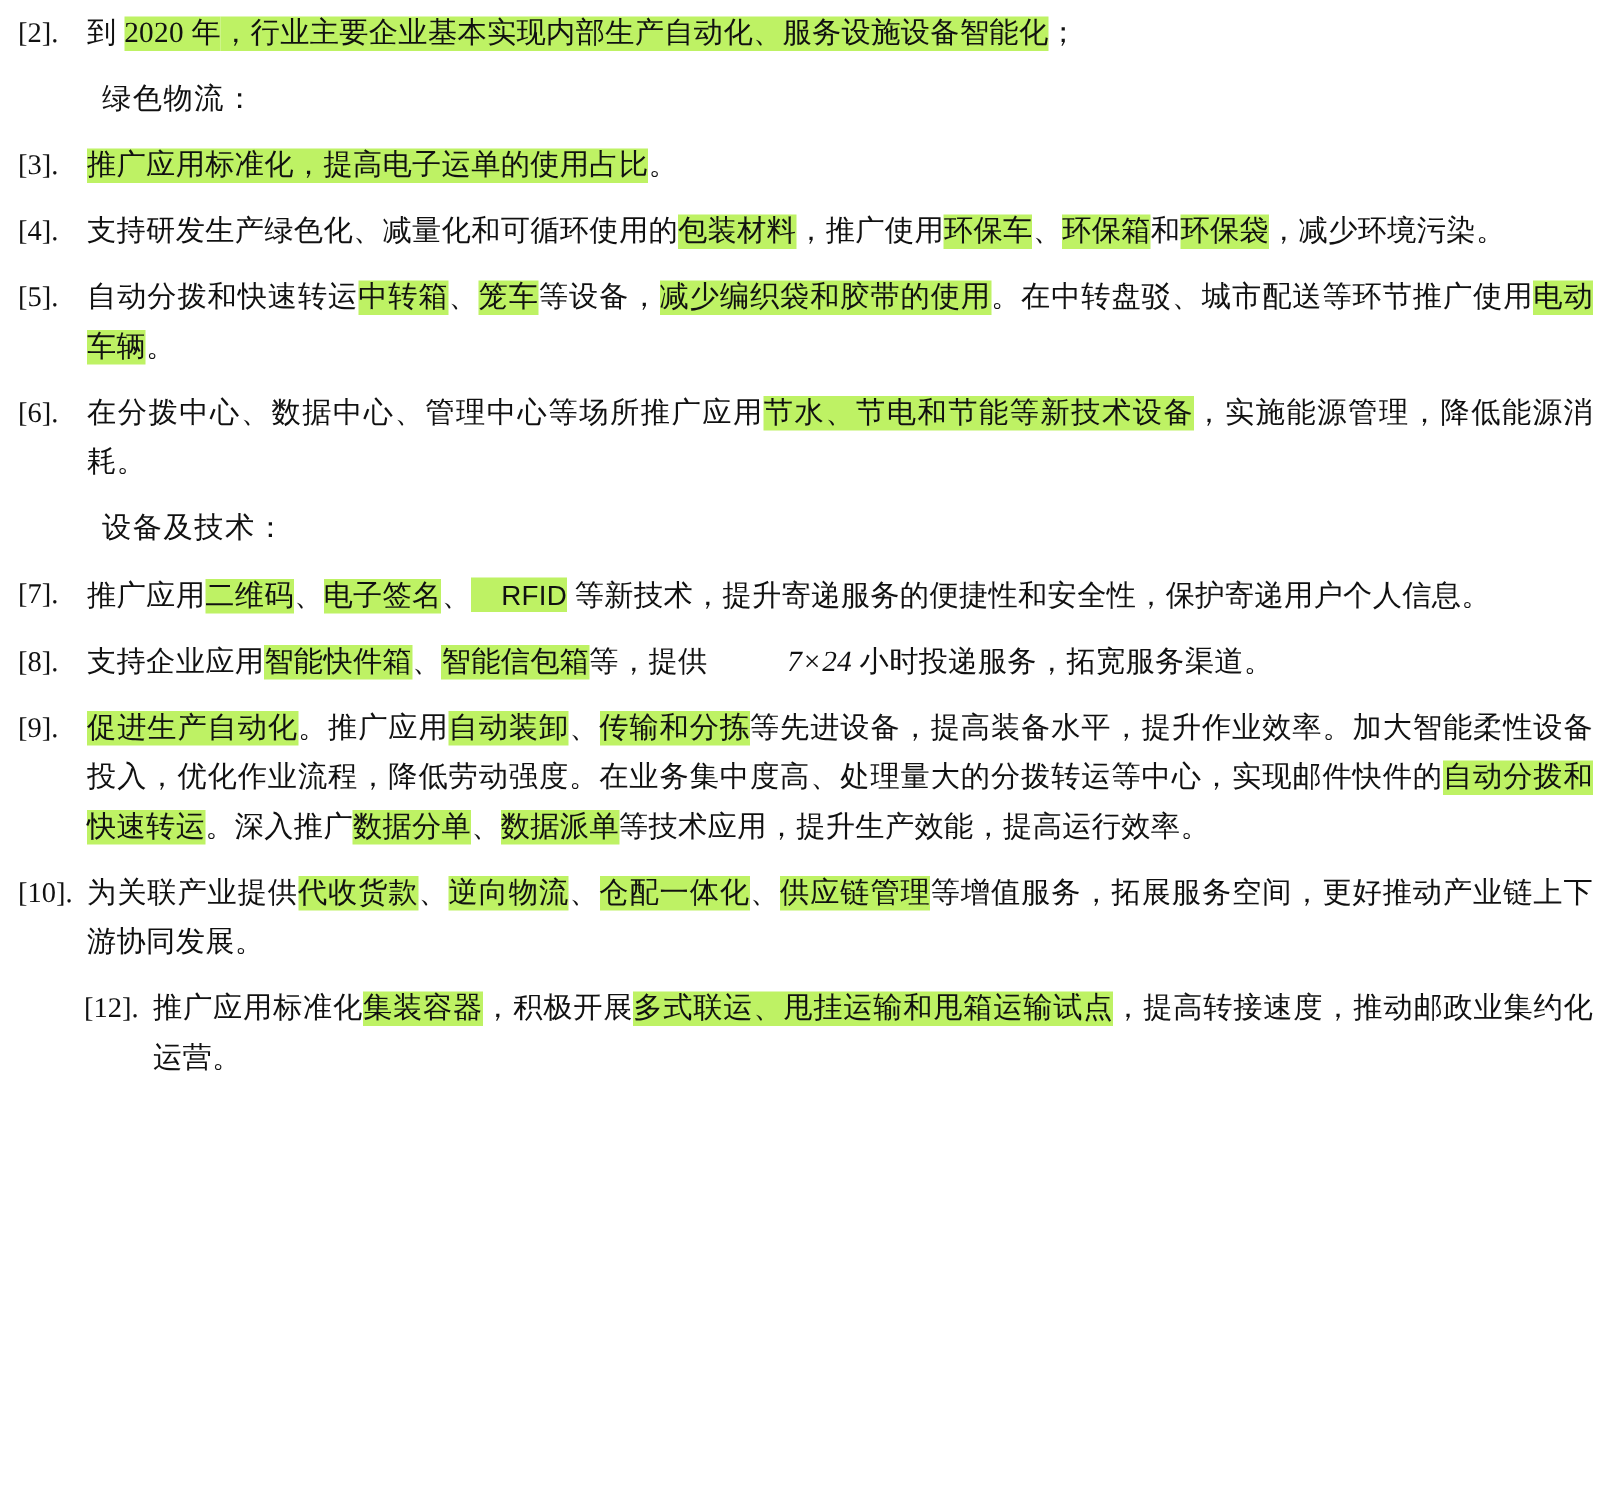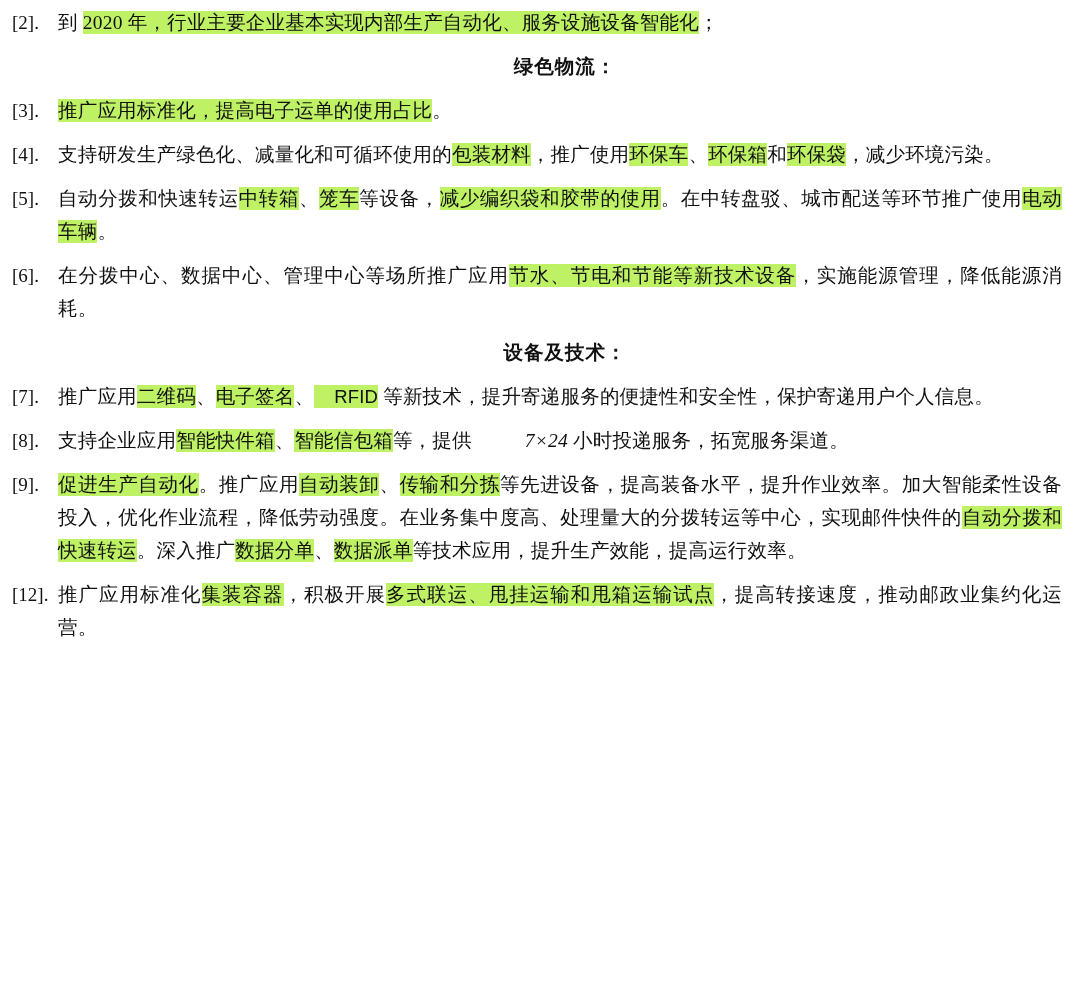--- a/index.html
+++ b/index.html
@@ -46,23 +46,22 @@
     line-height: 33px;
     text-align: justify;
     text-justify: inter-ideograph;
     letter-spacing: 0.2px;
   }
   .heading {
     margin: 0 0 11px 0;
     padding-left: 58px;
     font-size: 19.5px;
     line-height: 33px;
-    font-weight: bold;
+    font-weight: normal;
     letter-spacing: 1px;
-    text-align: center;
   }
   .hl {
     background: #bef264;
     padding: 1px 0;
   }
   .frac {
     font-family: "Liberation Serif", serif;
     font-style: italic;
     margin-left: 48px;
   }
@@ -70,20 +69,21 @@
     font-family: "Liberation Serif", serif;
   }
   .latin {
     font-family: "Liberation Sans", sans-serif;
     font-size: 18.5px;
     padding-left: 20px;
   }
   
   .item:last-of-type {
     margin-bottom: 0;
+    margin-left: 44px;
   }
 </style>
 </head>
 <body>
 
 <div class="page">
 
   <div class="item">
     <div class="marker">[2].</div>
     <div class="body-text"><span>到 </span><span class="hl num">2020 年</span><span class="hl">，行业主要企业基本实现内部生产自动化、服务设施设备智能化</span><span>；</span></div>
@@ -121,20 +121,24 @@
   <div class="item">
     <div class="marker">[8].</div>
     <div class="body-text"><span>支持企业应用</span><span class="hl">智能快件箱</span><span>、</span><span class="hl">智能信包箱</span><span>等，提供 </span><span class="frac">7×24</span><span> 小时投递服务，拓宽服务渠道。</span></div>
   </div>
 
   <div class="item">
     <div class="marker">[9].</div>
     <div class="body-text"><span class="hl">促进生产自动化</span><span>。推广应用</span><span class="hl">自动装卸</span><span>、</span><span class="hl">传输和分拣</span><span>等先进设备，提高装备水平，提升作业效率。加大智能柔性设备投入，优化作业流程，降低劳动强度。在业务集中度高、处理量大的分拨转运等中心，实现邮件快件的</span><span class="hl">自动分拨和快速转运</span><span>。深入推广</span><span class="hl">数据分单</span><span>、</span><span class="hl">数据派单</span><span>等技术应用，提升生产效能，提高运行效率。</span></div>
   </div>
 
+  <div class="item">
+    <div class="marker wide">[10].</div>
+    <div class="body-text"><span>为关联产业提供</span><span class="hl">代收货款</span><span>、</span><span class="hl">逆向物流</span><span>、</span><span class="hl">仓配一体化</span><span>、</span><span class="hl">供应链管理</span><span>等增值服务，拓展服务空间，更好推动产业链上下游协同发展。</span></div>
+  </div>
 
 
   <div class="item">
     <div class="marker wide">[12].</div>
     <div class="body-text"><span>推广应用标准化</span><span class="hl">集装容器</span><span>，积极开展</span><span class="hl">多式联运、甩挂运输和甩箱运输试点</span><span>，提高转接速度，推动邮政业集约化运营。</span></div>
   </div>
 
 </div>
 
 </body></html>

